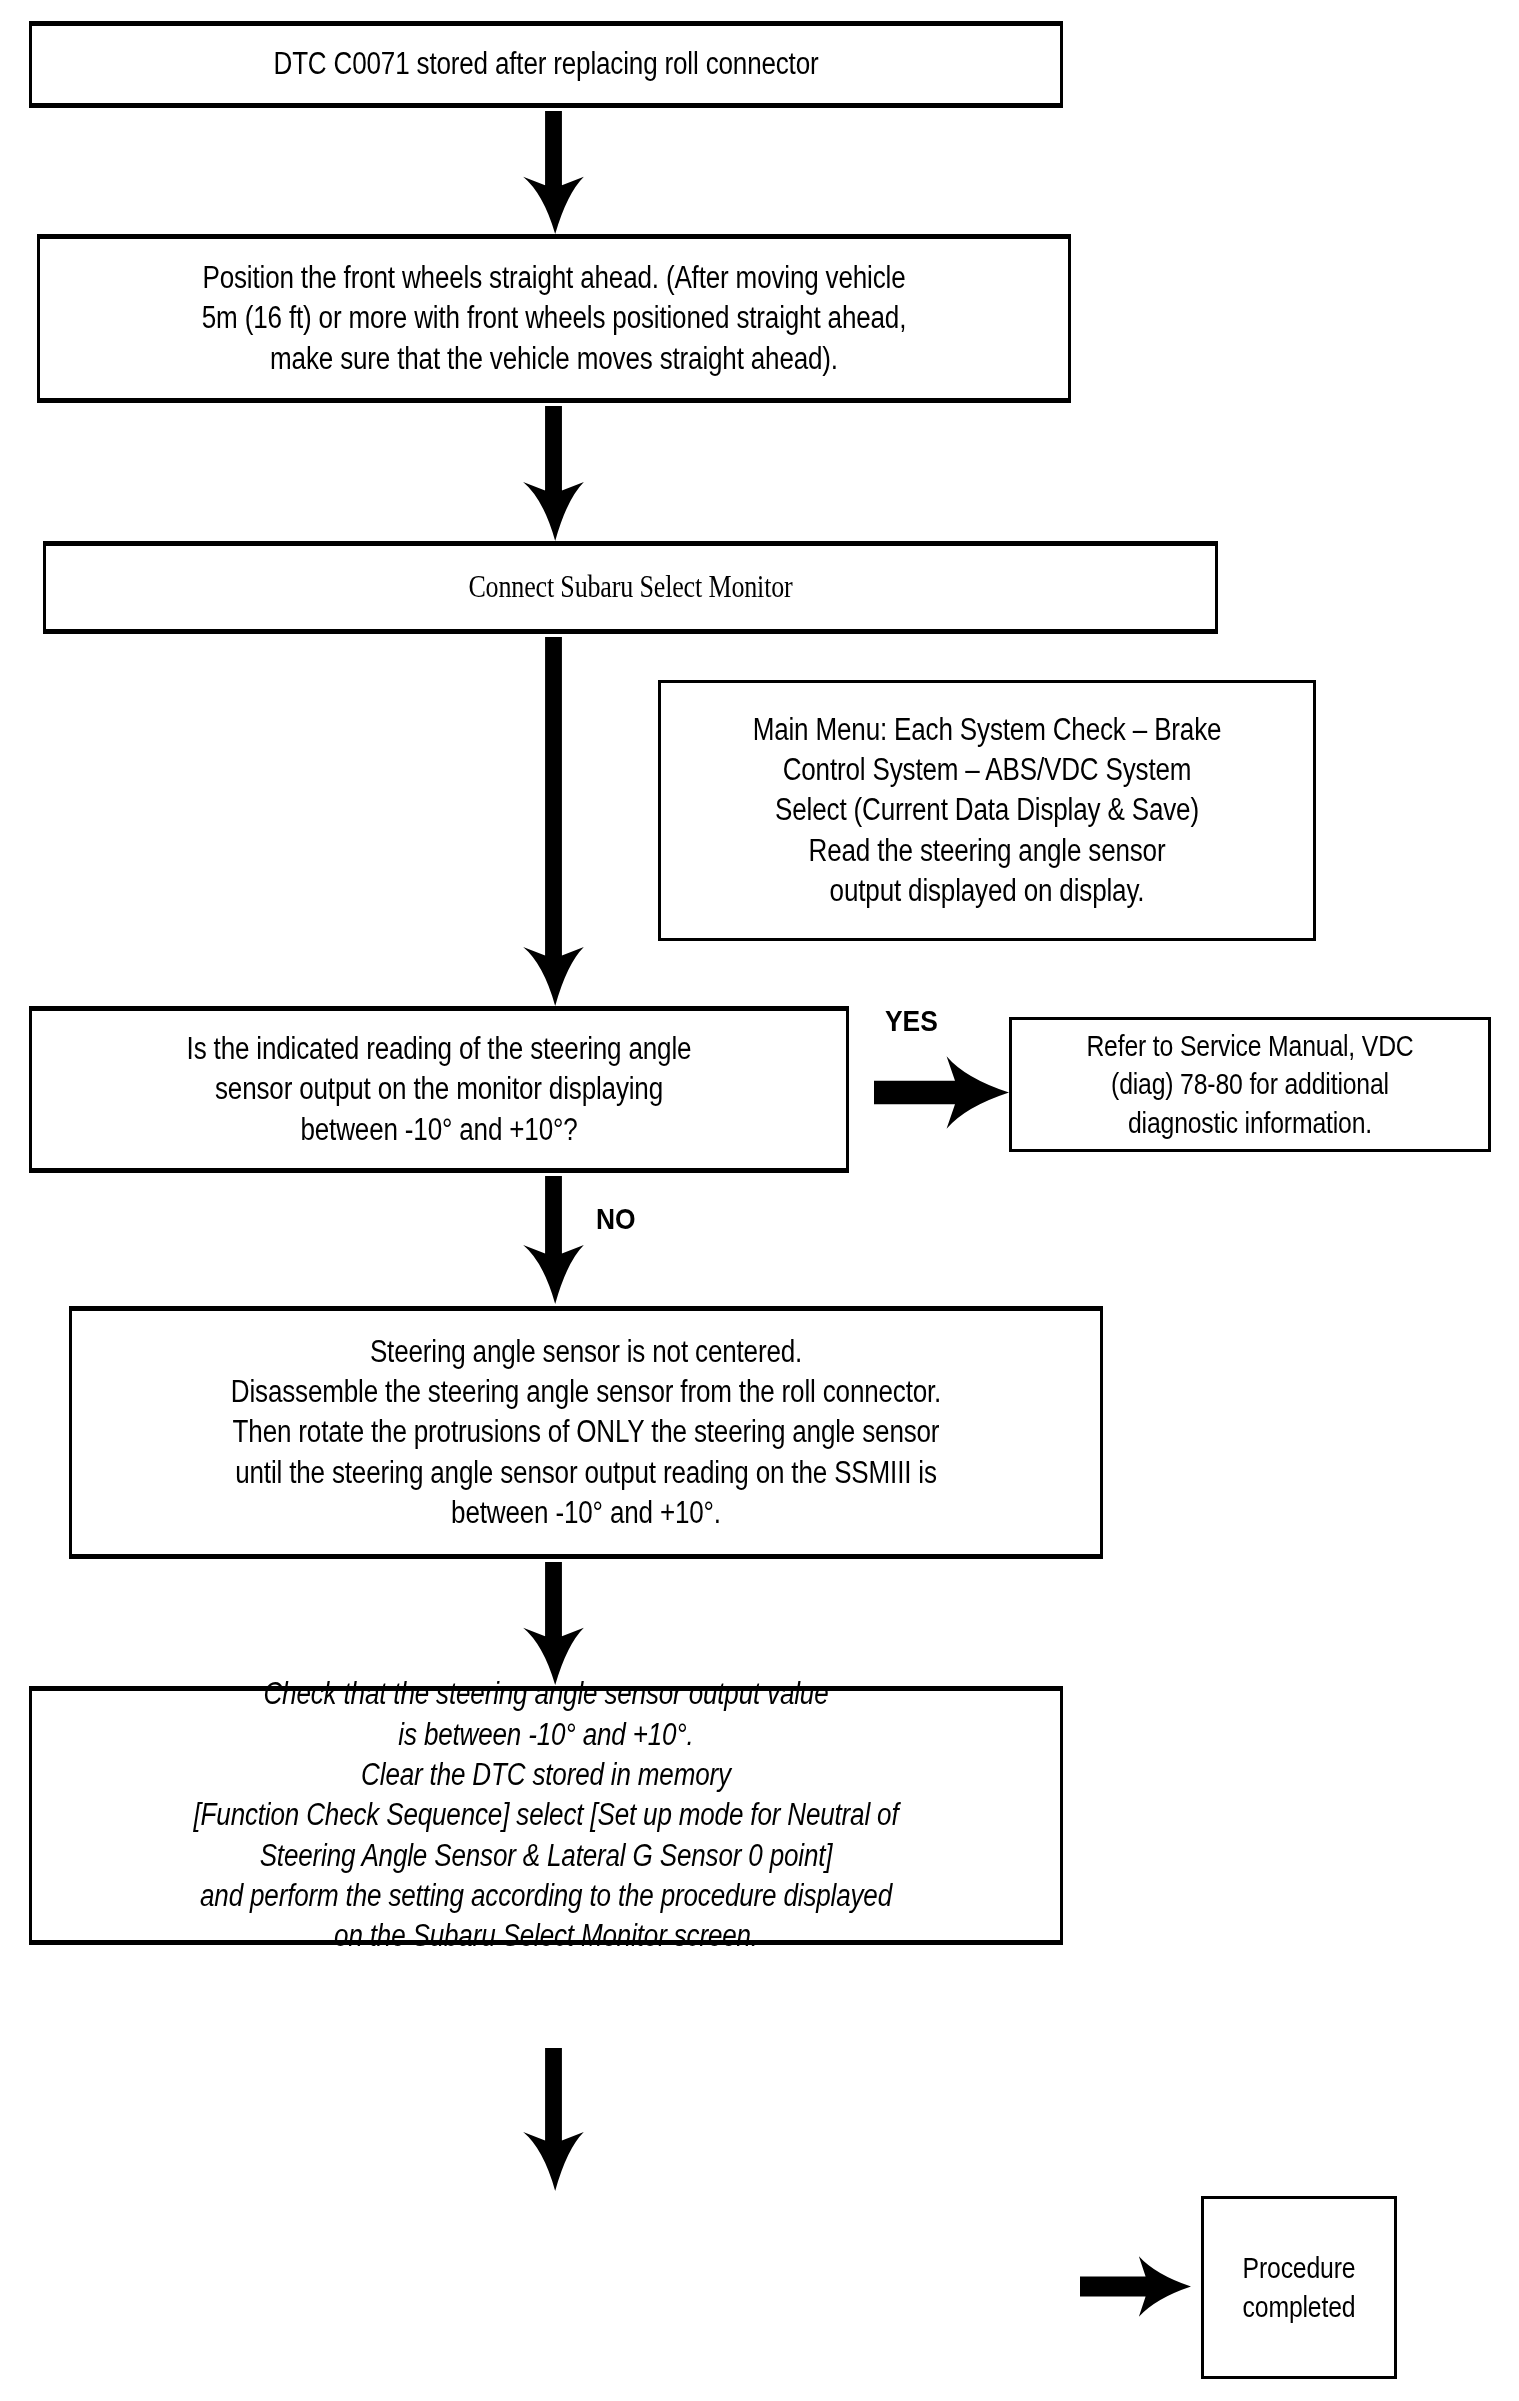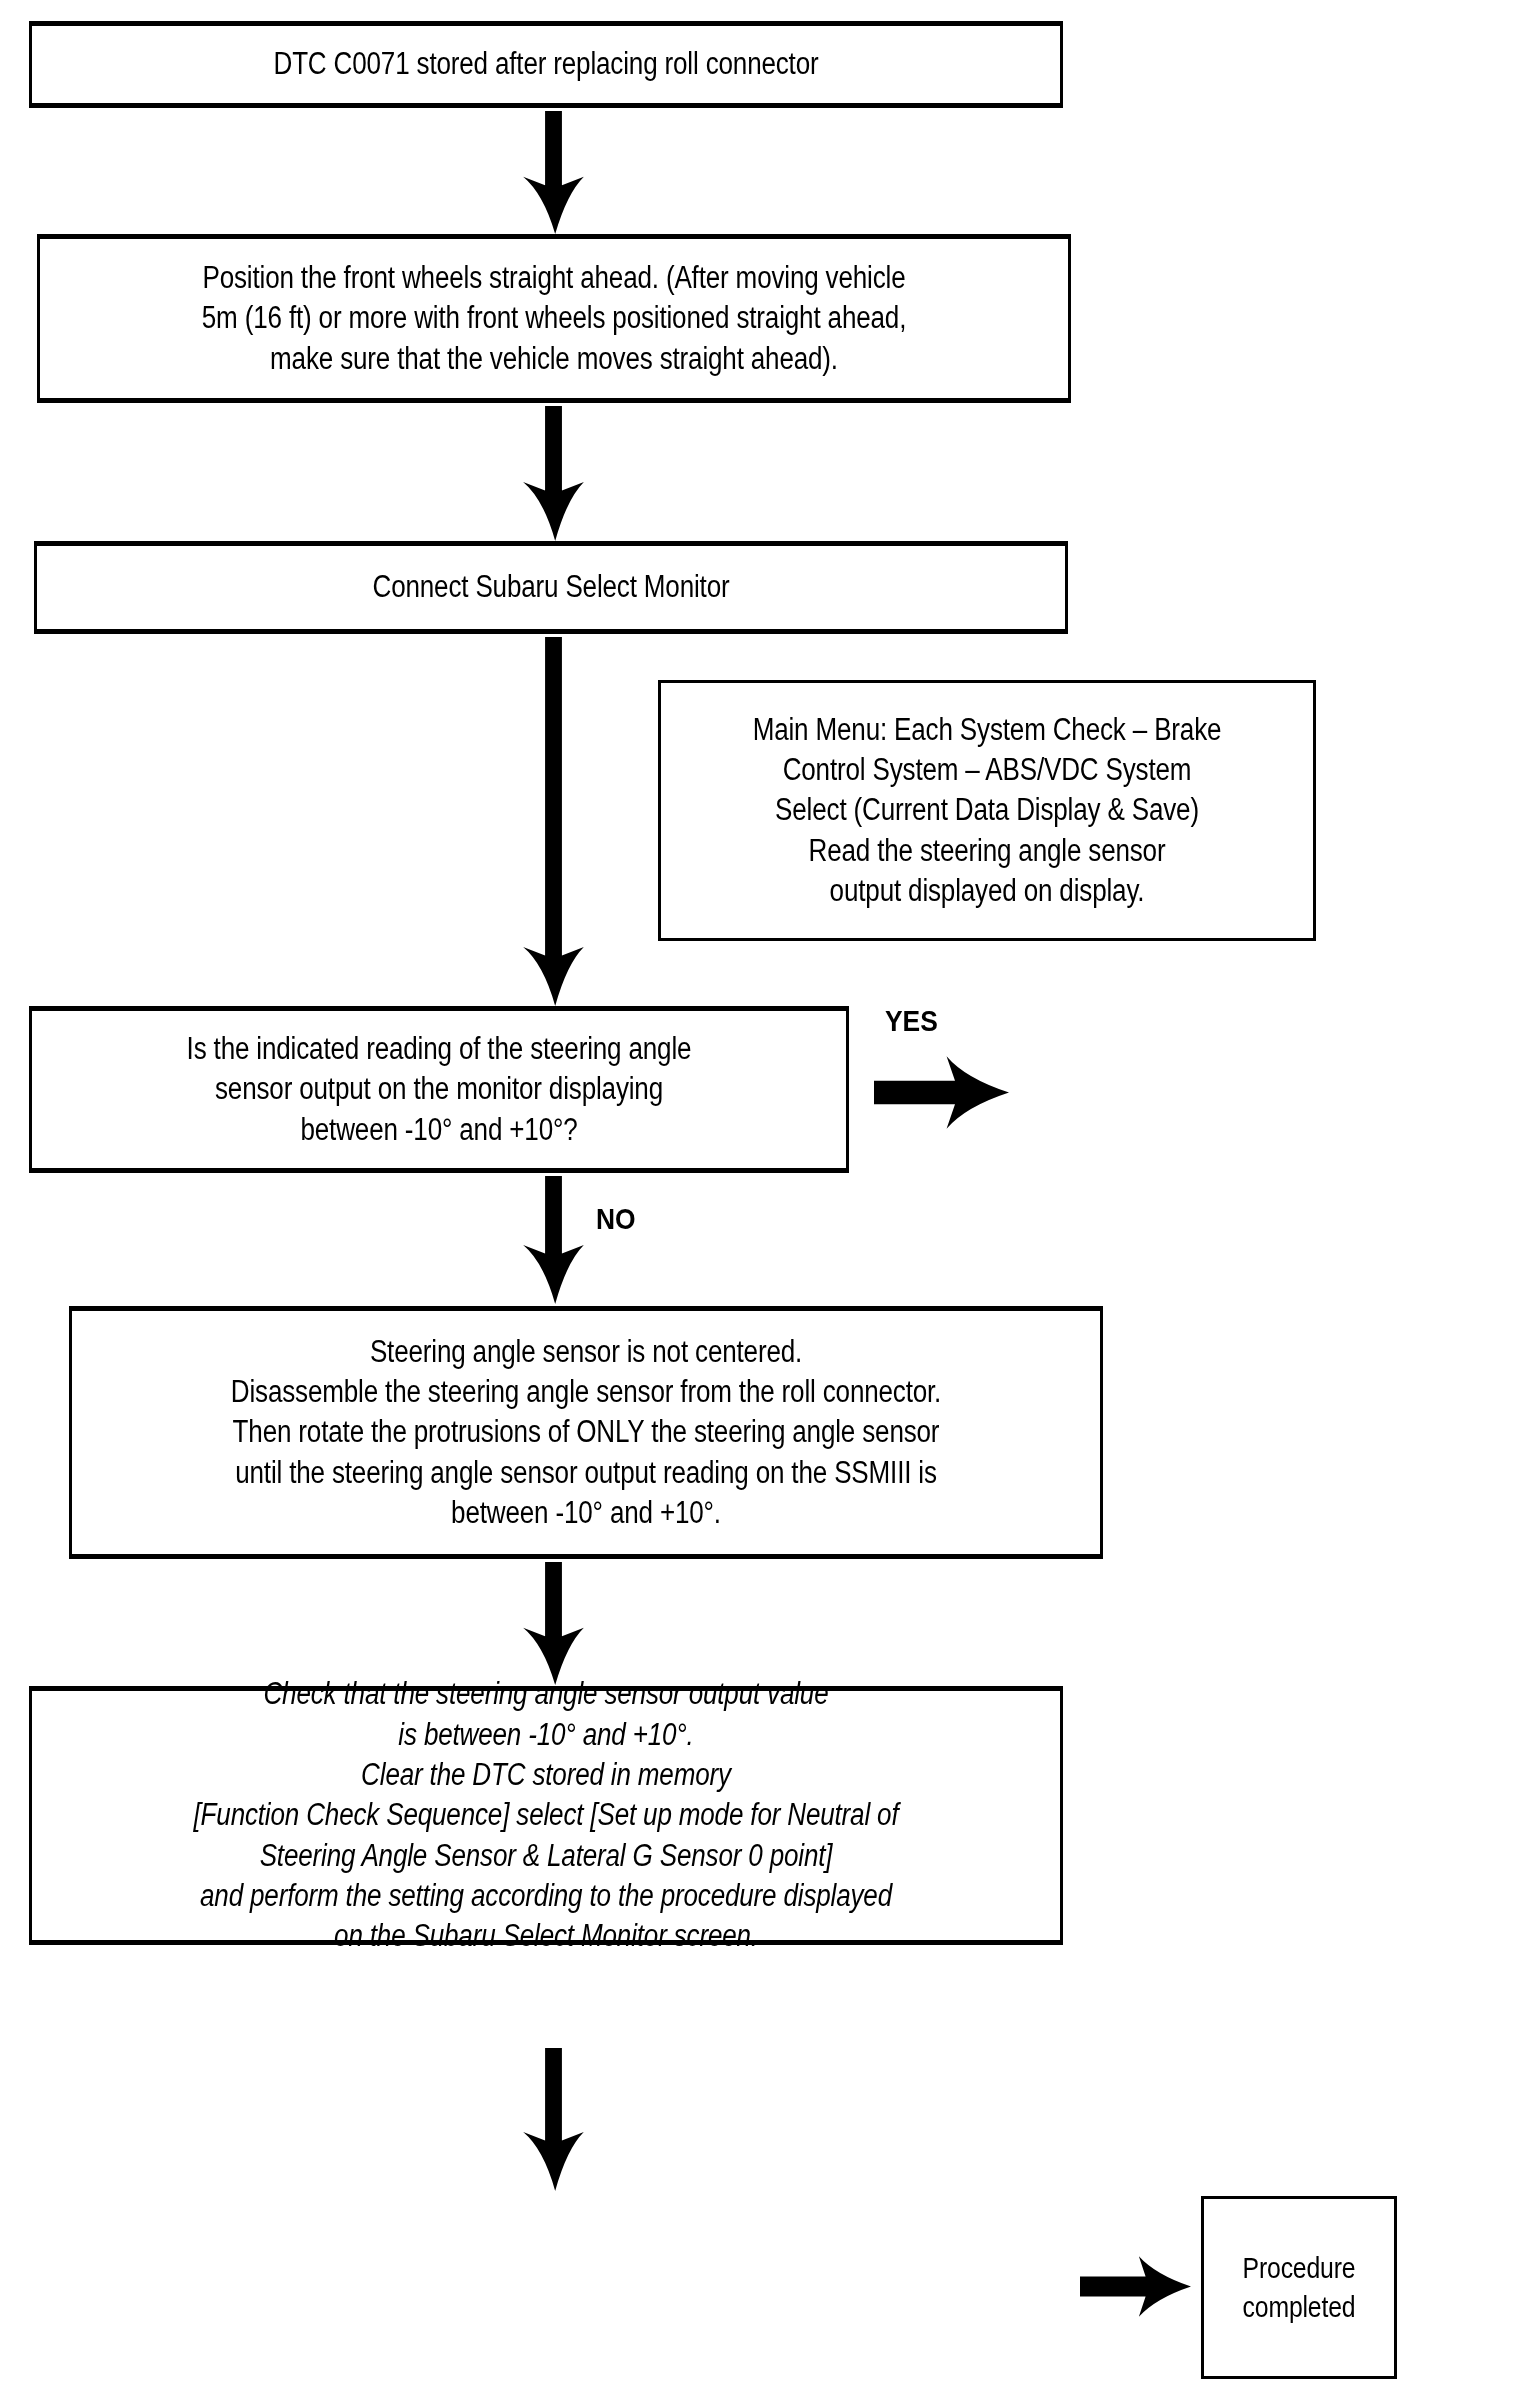--- a/index.html
+++ b/index.html
@@ -80,21 +80,21 @@
 5m (16 ft) or more with front wheels positioned straight ahead,
 make sure that the vehicle moves straight ahead).</span>
   </div>
 
   <div class="arrow" style="left:523px; top:406px; width:61px; height:135px;">
     <svg width="61" height="135" viewBox="0 0 72 160" aria-hidden="true">
       <path d="M26 0 H46 V100 L72 90 Q52 110 38 160 Q24 110 0 90 L26 100 Z" fill="#000000"></path>
     </svg>
   </div>
 
-  <div class="node heavy" style="left:34px; top:541px; width:1034px; height:93px;">
+  <div class="node heavy" style="left:43px; top:541px; width:1175px; height:93px;font-family:Liberation Serif, serif;">
     <span class="txt">Connect Subaru Select Monitor</span>
   </div>
 
   <div class="arrow" style="left:523px; top:637px; width:61px; height:369px;">
     <svg width="61" height="369" viewBox="0 0 72 438" aria-hidden="true">
       <path d="M26 0 H46 V378 L72 368 Q52 388 38 438 Q24 388 0 368 L26 378 Z" fill="#000000"></path>
     </svg>
   </div>
 
   <div class="node" style="left:658px; top:680px; width:658px; height:261px;">
@@ -112,20 +112,25 @@
   </div>
 
   <div class="branch-label" style="left:885px; top:1004px;">YES</div>
 
   <div class="arrow" style="left:874px; top:1056px; width:135px; height:73px;">
     <svg width="135" height="73" viewBox="0 0 160 86" aria-hidden="true">
       <path d="M0 29 H96 L86 0 Q108 26 160 43 Q108 60 86 86 L96 57 H0 Z" fill="#000000"></path>
     </svg>
   </div>
 
+  <div class="node small" style="left:1009px; top:1017px; width:482px; height:135px;">
+    <span class="txt">Refer to Service Manual, VDC
+(diag) 78-80 for additional
+diagnostic information.</span>
+  </div>
 
   <div class="branch-label" style="left:596px; top:1202px;">NO</div>
 
   <div class="arrow" style="left:523px; top:1176px; width:61px; height:128px;">
     <svg width="61" height="128" viewBox="0 0 72 152" aria-hidden="true">
       <path d="M26 0 H46 V92 L72 82 Q52 102 38 152 Q24 102 0 82 L26 92 Z" fill="#000000"></path>
     </svg>
   </div>
 
   <div class="node heavy" style="left:29px; top:1306px; width:1034px; height:253px;margin-left:40px;">

